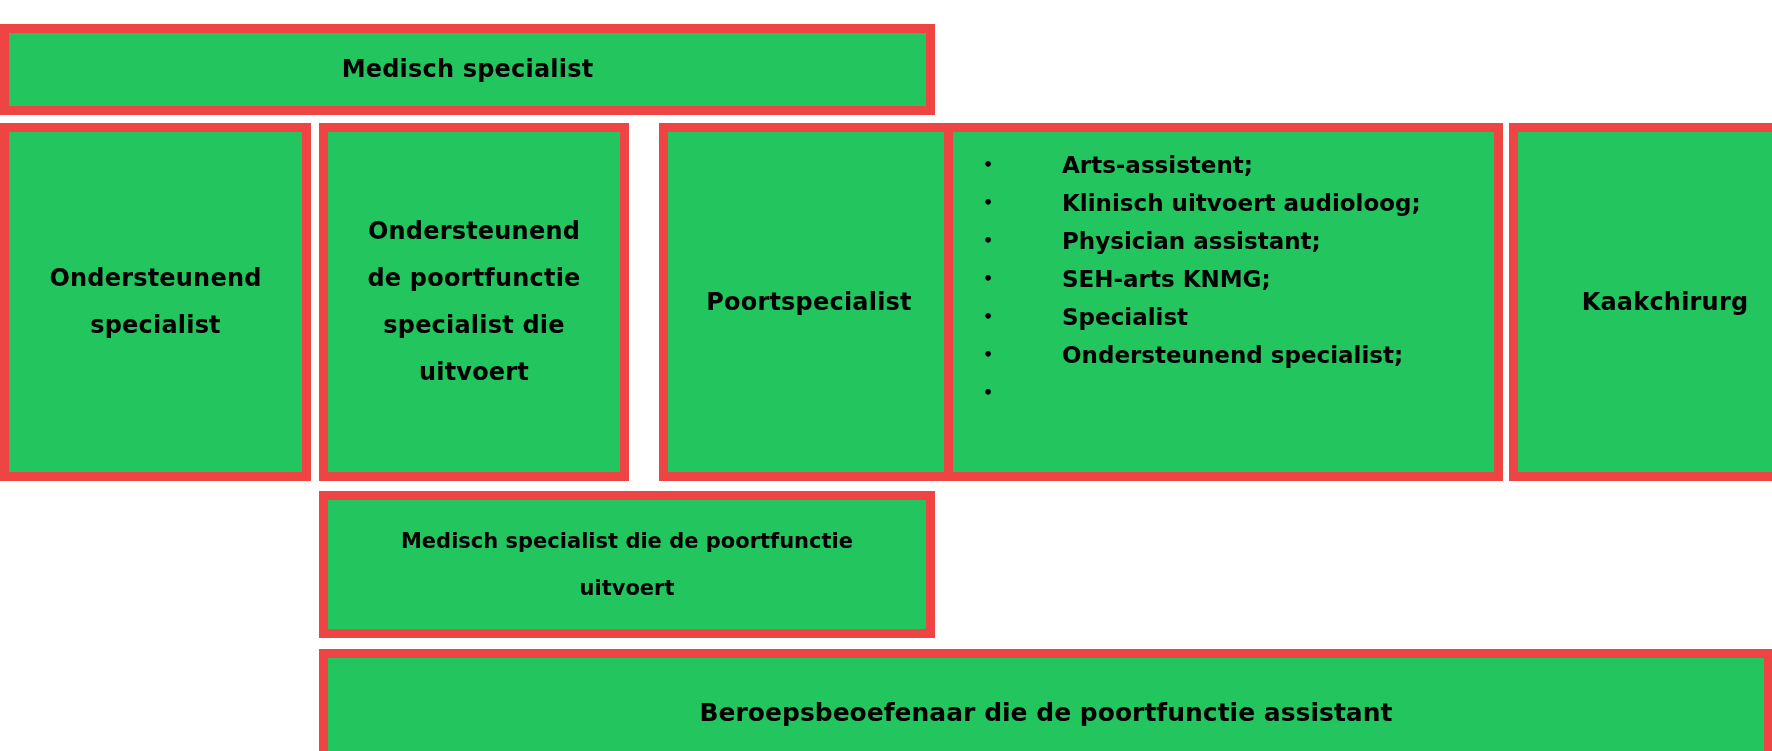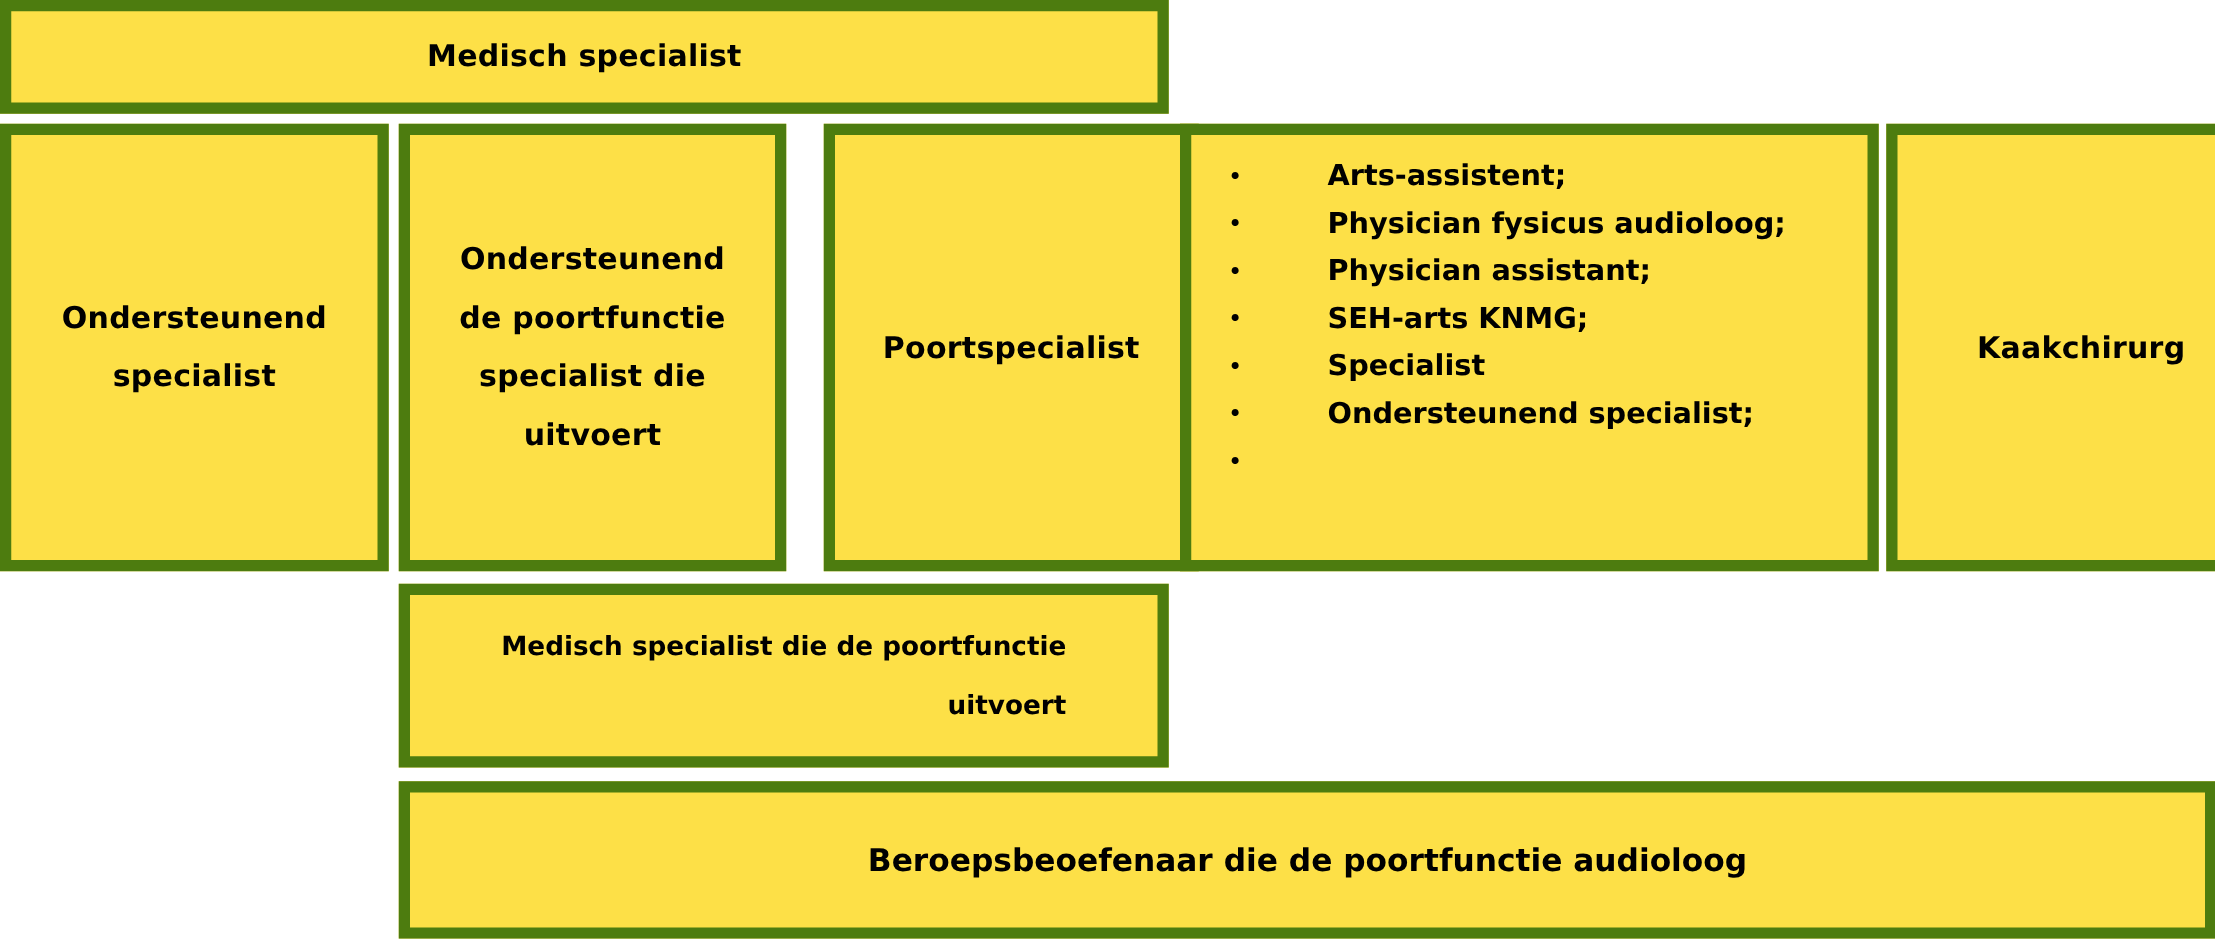--- a/index.html
+++ b/index.html
@@ -1,20 +1,20 @@
 <!DOCTYPE html>
 <html><head>
 <meta charset="utf-8">
 <style>
   html, body { margin: 0; padding: 0; background: #ffffff; }
   body { width: 1772px; height: 751px; position: relative; overflow: hidden;
          font-family: "DejaVu Sans", sans-serif; color: #000; }
-  .box { position: absolute; box-sizing: border-box; background: #fde047;
-         border: 9px solid #4d7c0f; display: flex; align-items: center;
-         justify-content: center; text-align: center; font-weight: bold; }
+  .box { position: absolute; box-sizing: border-box; background: #22c55e;
+         border: 9px solid #ef4444; display: flex; align-items: center;
+         justify-content: center; text-align: center; font-weight: bold; margin-top: 24px; }
   .t24 { font-size: 24px; line-height: 47px; letter-spacing: 0.2px; }
   .t22 { font-size: 21px; line-height: 47px; }
   .t25 { font-size: 25px; }
   .line { display: block; }
   .list { position: absolute; left: 30px; top: 14px; margin: 0; padding: 0; list-style: none;
           font-size: 23px; line-height: 38px; text-align: left; }
   .list li { position: relative; padding-left: 79px; }
   .list .bullet { position: absolute; left: 0; top: 0; font-size: 16px; }
   .box.listbox { display: block; }
 </style>
@@ -46,21 +46,21 @@
 </div>
 
 <div class="box listbox" style="left:944px; top:99px; width:559px; height:358px;">
   <ul class="list">
     <li>
       <span class="bullet">•</span>
       <span>Arts-assistent;</span>
     </li>
     <li>
       <span class="bullet">•</span>
-      <span>Physician fysicus audioloog;</span>
+      <span>Klinisch uitvoert audioloog;</span>
     </li>
     <li>
       <span class="bullet">•</span>
       <span>Physician assistant;</span>
     </li>
     <li>
       <span class="bullet">•</span>
       <span>SEH-arts KNMG;</span>
     </li>
     <li>
@@ -74,22 +74,22 @@
     <li>
       <span class="bullet">•</span>
     </li>
   </ul>
 </div>
 
 <div class="box t24" style="left:1509px; top:99px; width:312px; height:358px;">
   <span>Kaakchirurg</span>
 </div>
 
-<div class="box t22" style="left:319px; top:467px; width:616px; height:147px;text-align:right;">
+<div class="box t22" style="left:319px; top:467px; width:616px; height:147px;">
   <div>
     <span class="line">Medisch specialist die de poortfunctie</span>
     <span class="line">uitvoert</span>
   </div>
 </div>
 
 <div class="box t25" style="left:319px; top:625px; width:1453px; height:126px; border-right-width:8px;">
-  <span>Beroepsbeoefenaar die de poortfunctie audioloog</span>
+  <span>Beroepsbeoefenaar die de poortfunctie assistant</span>
 </div>
 
 </body></html>

